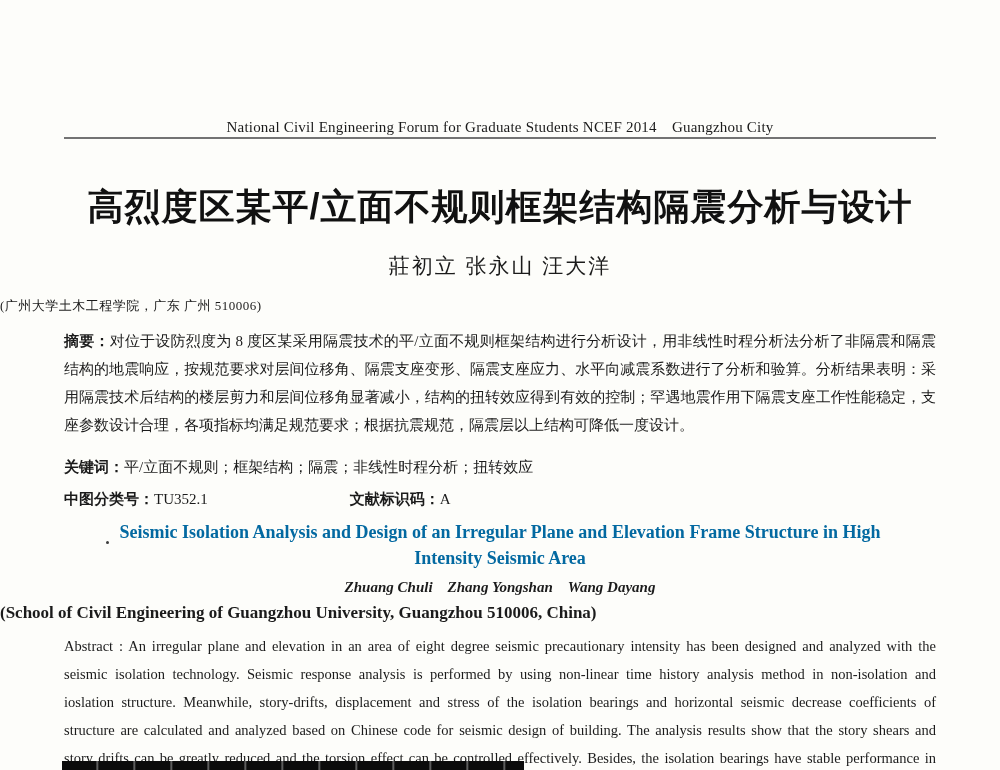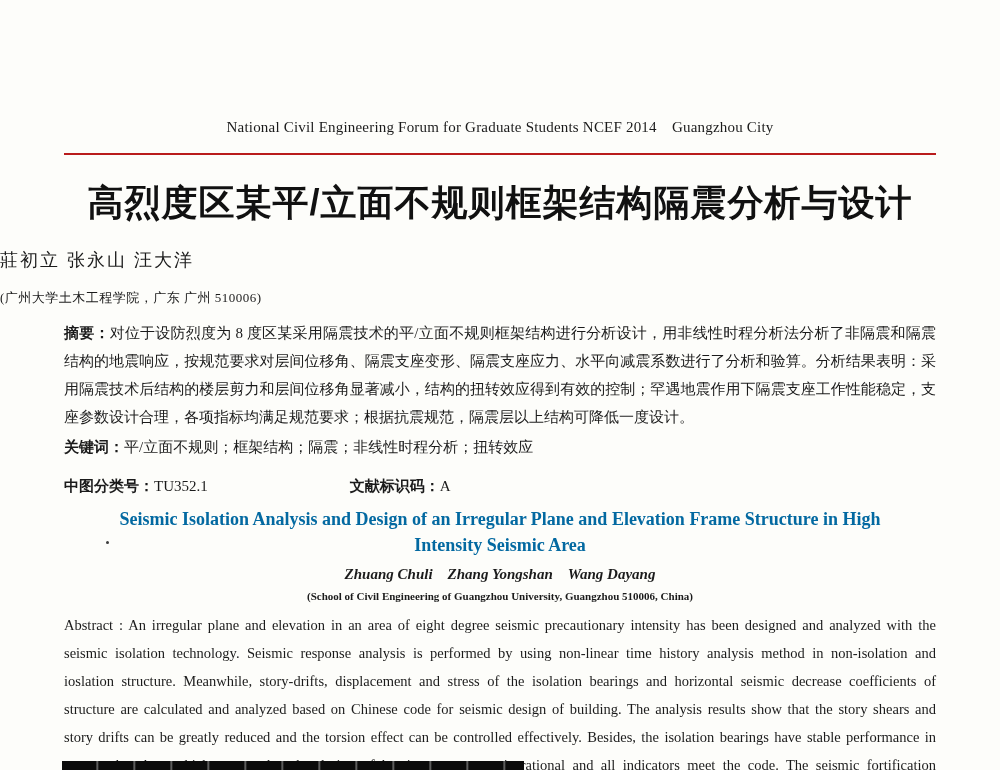--- a/index.html
+++ b/index.html
@@ -22,65 +22,65 @@
   }
   .conf-header {
     width: 872px;
     margin: 0 auto;
     padding-top: 118px;
   }
   .conf-header-inner {
     text-align: center;
     font-size: 15px;
     letter-spacing: 0.2px;
-    padding-bottom: 16px;
-    border-bottom: 2px solid #b91c1c;
+    padding-bottom: 0;
+    border-bottom: 2px solid #737373;
   }
   .title-zh {
-    margin: 24px auto 0;
+    margin: 44px auto 0;
     text-align: center;
     font-family: "Liberation Sans", "DejaVu Sans", sans-serif;
     font-weight: bold;
     font-size: 36px;
     letter-spacing: 1px;
     color: #111;
   }
   .authors-zh {
     margin-top: 20px;
-    text-align: left;
+    text-align: center;
     font-family: "Liberation Sans", "DejaVu Sans", sans-serif;
-    font-size: 18px;
+    font-size: 21px;
     letter-spacing: 2px;
   }
   .affil-zh {
     margin-top: 17px;
     font-size: 13px;
     letter-spacing: 0.5px;
   }
   .abstract-zh {
     width: 872px;
-    margin: 12px auto 3px;
+    margin: 12px auto 15px;
     font-size: 15px;
     line-height: 28px;
     text-align: justify;
   }
   .zh-label {
     font-weight: bold;
     font-family: "Liberation Sans", "DejaVu Sans", sans-serif;
   }
   .keywords-line {
     width: 872px;
     margin: 1px auto 0;
     font-size: 15px;
     line-height: 26px;
     text-align: left;
   }
   .clc-line {
     width: 872px;
-    margin: 14px auto 0;
+    margin: 7px auto 0;
     font-size: 15px;
     line-height: 24px;
   }
   .clc-gap {
     display: inline-block;
     width: 142px;
   }
   .title-en {
     width: 820px;
     margin: 8px auto 0;
@@ -92,23 +92,22 @@
   }
   .authors-en {
     margin-top: 7px;
     text-align: center;
     font-style: italic;
     font-weight: bold;
     font-size: 15px;
   }
   .affil-en {
     margin-top: 6px;
-    text-align: center;
     font-weight: bold;
-    font-size: 11px;
+    font-size: 17px;
   }
   .abstract-en {
     width: 872px;
     margin: 9px auto 0;
     font-size: 14.5px;
     line-height: 28px;
     text-align: justify;
     word-spacing: 1px;
   }
   .en-label {

